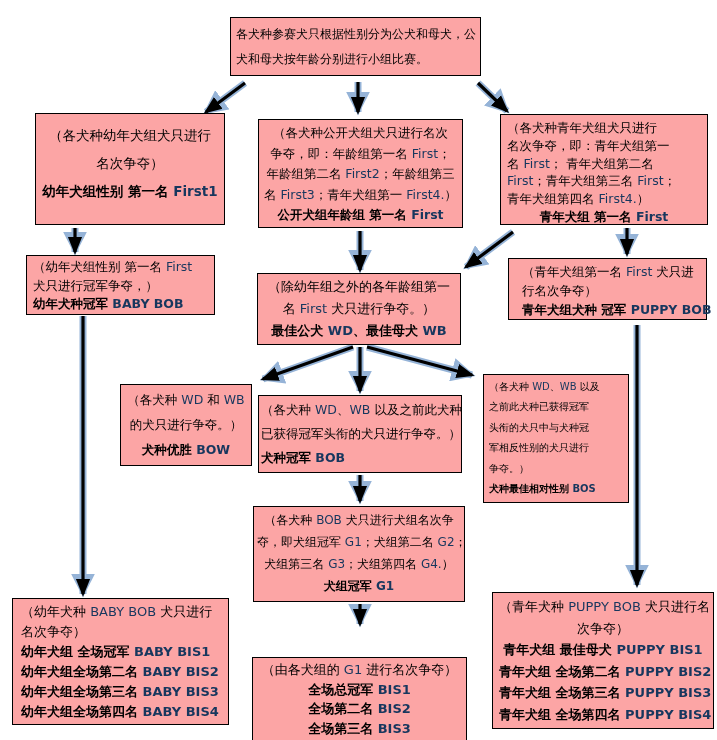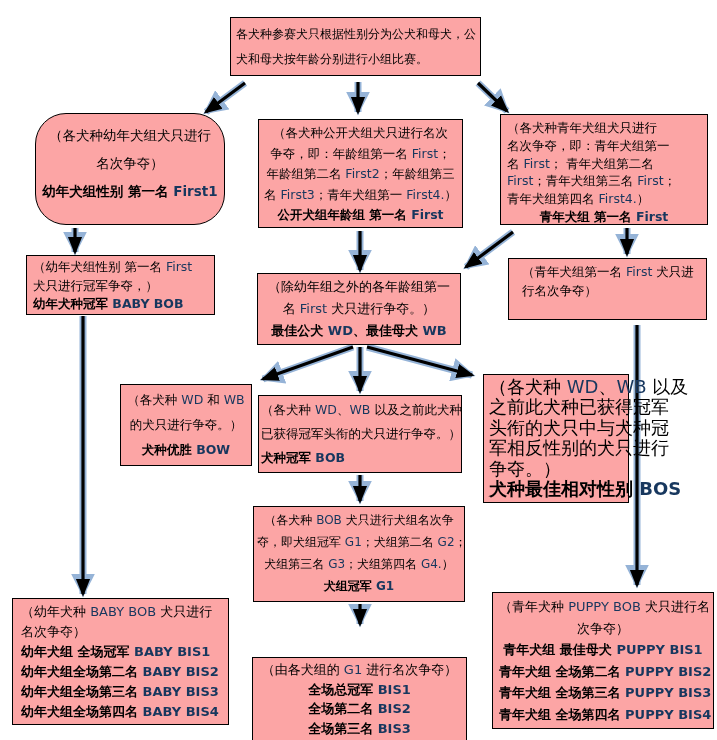--- a/index.html
+++ b/index.html
@@ -15,31 +15,31 @@
   .box{
     position:absolute;border:1px solid #000;background:#fca5a5;box-sizing:border-box;
   }
   .ln{white-space:nowrap;}
   .sg-n{color:#000;font-weight:normal;}
   .sg-b{color:#000;font-weight:bold;}
   .sg-e{color:var(--eng);font-weight:normal;}
   .sg-eb{color:var(--eng);font-weight:bold;}
 
   .b-root{left:230px;top:17px;width:251px;height:59px;font-size:12px;line-height:25px;padding:4px 5px;text-align:left;}
-  .b-baby-first{left:35px;top:113px;width:190px;height:112px;font-size:13.5px;line-height:28px;text-align:center;padding:7px 2px 20px;border-radius:31px;}
+  .b-baby-first{left:35px;top:113px;width:190px;height:112px;font-size:13.5px;line-height:28px;text-align:center;padding:7px 2px 20px;}
   .b-open-first{left:258px;top:119px;width:205px;height:109px;font-size:12.5px;line-height:20.5px;text-align:center;padding:3px 2px;}
   .b-puppy-first{left:500px;top:114px;width:208px;height:111px;font-size:12.5px;line-height:17.8px;text-align:left;padding:4px 6px;}
   .b-puppy-first .ln:last-child{text-align:center;}
   .b-baby-bob{left:26px;top:255px;width:189px;height:60px;font-size:12.5px;line-height:18.5px;text-align:left;padding:2px 6px;}
   .b-baby-bob .ln:last-child{text-align:left;}
   .b-wd-wb{left:257px;top:273px;width:204px;height:72px;font-size:13px;line-height:22px;text-align:center;padding:2px 2px;}
   .b-puppy-bob{left:508px;top:258px;width:199px;height:62px;font-size:12.5px;line-height:19px;text-align:left;padding:3px 13px;}
   .b-bow{left:120px;top:384px;width:132px;height:82px;font-size:12.5px;line-height:25px;text-align:center;padding:2px 2px;}
   .b-bob{left:258px;top:395px;width:204px;height:78px;font-size:12.5px;line-height:24px;text-align:left;padding:2px 2px;}
-  .b-bos{left:483px;top:374px;width:146px;height:129px;font-size:18px;line-height:20.4px;text-align:left;padding:2px 5px;}
+  .b-bos{left:483px;top:374px;width:146px;height:129px;font-size:10px;line-height:20.4px;text-align:left;padding:2px 5px;}
   .b-g1{left:253px;top:506px;width:212px;height:96px;font-size:12px;line-height:22px;text-align:center;padding:2px 3px;}
   .b-bis{left:252px;top:629px;width:215px;height:84px;font-size:13px;line-height:19.5px;text-align:center;padding:2px 2px;margin-top:28px;}
   .b-baby-bis{left:12px;top:598px;width:217px;height:127px;font-size:13px;line-height:20px;text-align:left;padding:3px 8px;}
   .b-puppy-bis{left:492px;top:592px;width:222px;height:137px;font-size:13px;line-height:21.5px;text-align:center;padding:3px 6px;}
 </style>
 </head>
 <body>
 
 <div class="stage">
 
@@ -142,20 +142,21 @@
       <div class="ln"><span class="sg-b">幼年犬种冠军 </span><span class="sg-eb">BABY BOB</span></div>
     </div>
   <div class="box b-wd-wb">
       <div class="ln"><span class="sg-n">（除幼年组之外的各年龄组第一</span></div>
       <div class="ln"><span class="sg-n">名 </span><span class="sg-e">First</span><span class="sg-n"> 犬只进行争夺。）</span></div>
       <div class="ln"><span class="sg-b">最佳公犬 </span><span class="sg-eb">WD</span><span class="sg-b">、最佳母犬 </span><span class="sg-eb">WB</span></div>
     </div>
   <div class="box b-puppy-bob">
       <div class="ln"><span class="sg-n">（青年犬组第一名 </span><span class="sg-e">First</span><span class="sg-n"> 犬只进</span></div>
       <div class="ln"><span class="sg-n">行名次争夺）</span></div>
+      <div class="ln"><span class="sg-b">青年犬组犬种 冠军 </span><span class="sg-eb">PUPPY BOB</span></div>
     </div>
 
   <div class="box b-bow">
       <div class="ln"><span class="sg-n">（各犬种 </span><span class="sg-e">WD</span><span class="sg-n"> 和 </span><span class="sg-e">WB</span></div>
       <div class="ln"><span class="sg-n">的犬只进行争夺。）</span></div>
       <div class="ln"><span class="sg-b">犬种优胜 </span><span class="sg-eb">BOW</span></div>
     </div>
   <div class="box b-bob">
       <div class="ln"><span class="sg-n">（各犬种 </span><span class="sg-e">WD</span><span class="sg-n">、</span><span class="sg-e">WB</span><span class="sg-n"> 以及之前此犬种</span></div>
       <div class="ln"><span class="sg-n">已获得冠军头衔的犬只进行争夺。）</span></div>

